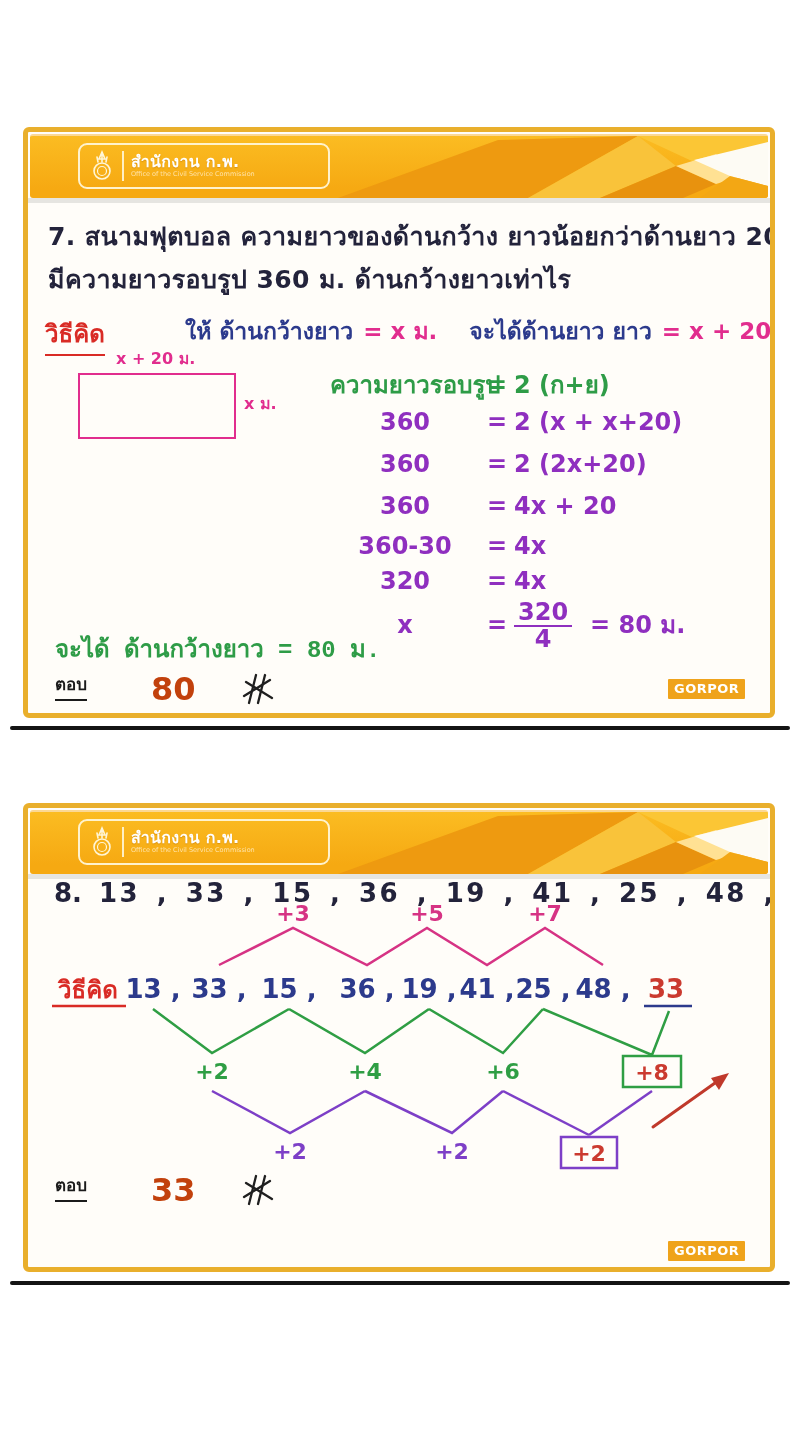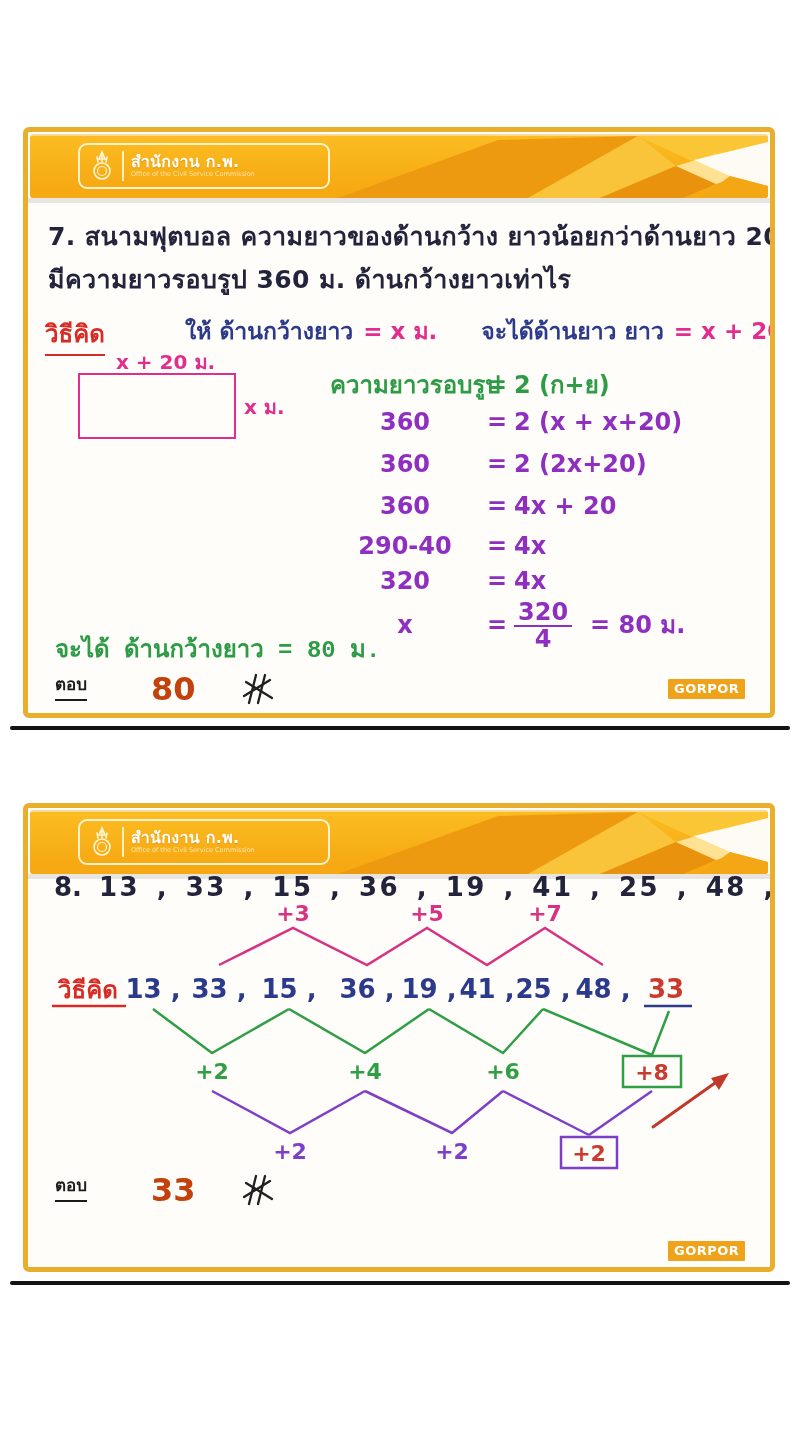--- a/index.html
+++ b/index.html
@@ -43,24 +43,24 @@
   .abs{position:absolute;white-space:nowrap;}
   .problem-line{font-size:25px;font-weight:600;letter-spacing:.4px;}
   .method{
     color:#D92B25;font-size:24px;font-weight:bold;
     border-bottom:2.5px solid #D92B25;padding-bottom:1px;
   }
   .blue{color:#2C3A8C;} .pink{color:#E12D8E;} .green{color:#2E9C47;}
 
   .given{font-size:23px;font-weight:600;}
   .given span{margin-right:10px;}
-  .gap-lg{margin-left:34px;}
+  .gap-lg{margin-left:22px;}
 
   .rect-shape{position:absolute;width:154px;height:62px;border:2.5px solid #E12D8E;background:transparent;}
-  .rect-label{font-size:20px;font-weight:600;}
+  .rect-label{font-size:16px;font-weight:600;}
 
   .eq-row{position:absolute;left:302px;font-size:24px;font-weight:600;color:#8F2FBF;white-space:nowrap;}
   .eq-row.greenrow{color:#2E9C47;}
   .eq-row .lhs{display:inline-block;width:150px;text-align:center;}
   .eq-row .eqs{display:inline-block;width:34px;text-align:center;}
   .frac{display:inline-block;vertical-align:middle;text-align:center;line-height:1.05;}
   .frac .num{display:block;border-bottom:2.5px solid #8F2FBF;padding:0 4px;}
   .frac .den{display:block;}
   .sol-result{margin-left:18px;text-align:right;}
 
@@ -126,21 +126,21 @@
   <div class="eq-row hand" style="top:276px;">
     <span class="lhs">360</span><span class="eqs">=</span><span class="rhs">2 (x + x+20)</span>
   </div>
   <div class="eq-row hand" style="top:318px;">
     <span class="lhs">360</span><span class="eqs">=</span><span class="rhs">2 (2x+20)</span>
   </div>
   <div class="eq-row hand" style="top:360px;">
     <span class="lhs">360</span><span class="eqs">=</span><span class="rhs">4x + 20</span>
   </div>
   <div class="eq-row hand" style="top:400px;">
-    <span class="lhs">290-40</span><span class="eqs">=</span><span class="rhs">4x</span>
+    <span class="lhs">360-30</span><span class="eqs">=</span><span class="rhs">4x</span>
   </div>
   <div class="eq-row hand" style="top:435px;">
     <span class="lhs">320</span><span class="eqs">=</span><span class="rhs">4x</span>
   </div>
   <div class="eq-row hand" style="top:468px;">
     <span class="lhs">x</span><span class="eqs">=</span><span class="frac"><span class="num">320</span><span class="den">4</span></span><span class="sol-result">= 80 ม.</span>
   </div>
 
   <div class="abs hand conclusion green" style="left:27px;top:497px;font-family:Liberation Mono, monospace;">จะได้  ด้านกว้างยาว  =  80  ม.</div>
 
@@ -184,21 +184,21 @@
       </svg>
       <div class="logo-divider"></div>
       <div class="logo-texts">
         <span class="logo-title">สำนักงาน ก.พ.</span>
         <span class="logo-sub">Office of the Civil Service Commission</span>
       </div>
     </div>
   </div>
   <div class="band-sep"></div>
 
-  <div class="abs hand ink" style="left:26px;top:64px;font-size:26px;font-weight:600;">
+  <div class="abs hand ink" style="left:26px;top:70px;font-size:26px;font-weight:600;">
     <span>8.</span>
     <span class="seq-line" style="margin-left:8px;">13 , 33 , 15 , 36 , 19 , 41 , 25 , 48 ,</span>
     
   </div>
 
   <svg class="abs" style="left:0;top:95px;" width="742" height="270" viewBox="0 0 742 270">
 
     <polyline points="191,62 265,25 339,62 399,25 459,62 517,25 575,62" fill="none" stroke="#D63384" stroke-width="2.5"></polyline>
     <text x="265" y="18" text-anchor="middle" font-size="22" font-weight="600" fill="#D63384">+3</text>
     <text x="399" y="18" text-anchor="middle" font-size="22" font-weight="600" fill="#D63384">+5</text>

